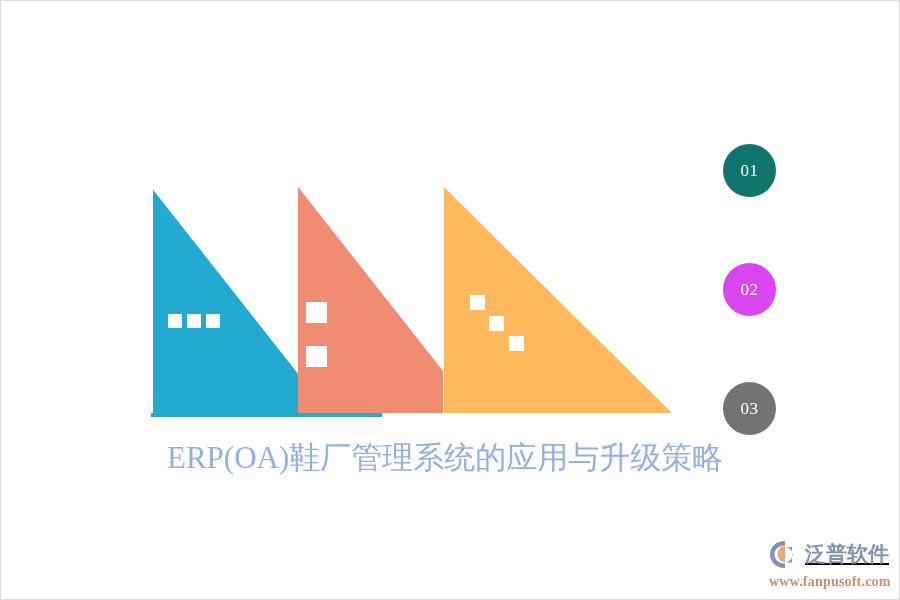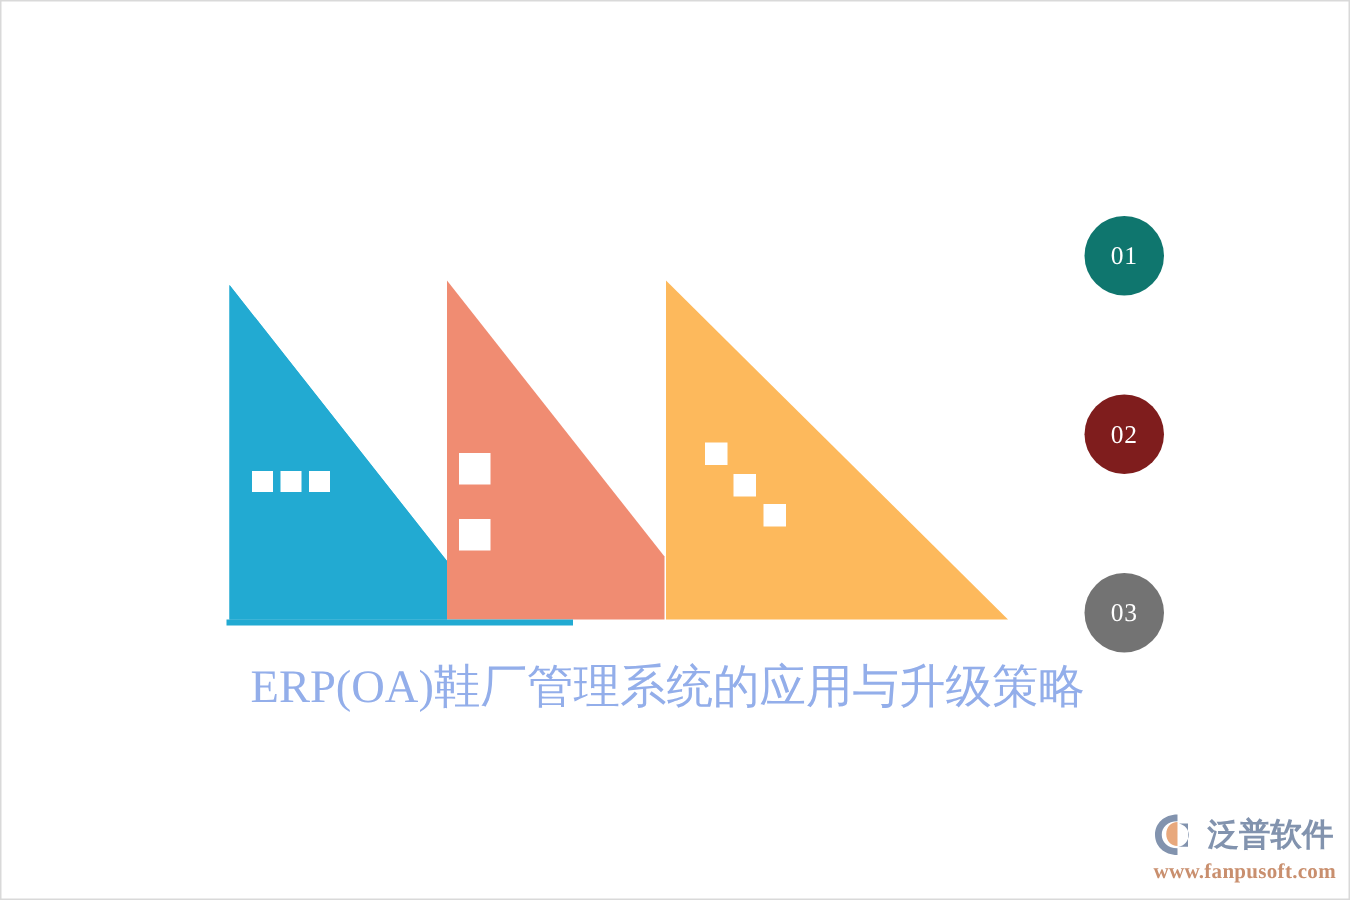--- a/index.html
+++ b/index.html
@@ -44,21 +44,21 @@
     border-radius: 50%;
     display: flex;
     align-items: center;
     justify-content: center;
     color: #ffffff;
     font-family: "Liberation Serif", serif;
     font-size: 17px;
     letter-spacing: 0.5px;
   }
   #circle-01 { left: 722px; top: 143px; background: #0f766e; }
-  #circle-02 { left: 722px; top: 262px; background: #7f1d1d; }
+  #circle-02 { left: 722px; top: 262px; background: #d946ef; }
   #circle-03 { left: 722px; top: 381px; background: #737373; }
 
   
   #slide-title {
     position: absolute;
     left: 166px;
     top: 436px;
     width: 520px;
     font-family: "Liberation Serif", serif;
     font-size: 31px;
@@ -71,22 +71,22 @@
   
   #logo {
     position: absolute;
     left: 768px;
     top: 538px;
     width: 126px;
     height: 54px;
   }
   #logo-row {
     display: flex;
-    align-items: center;
     height: 34px;
+    text-decoration: underline;
   }
   #logo-mark {
     width: 34px;
     height: 30px;
     flex: 0 0 34px;
   }
   #logo-wordmark {
     font-family: "DejaVu Sans", sans-serif;
     font-size: 21px;
     font-weight: bold;

